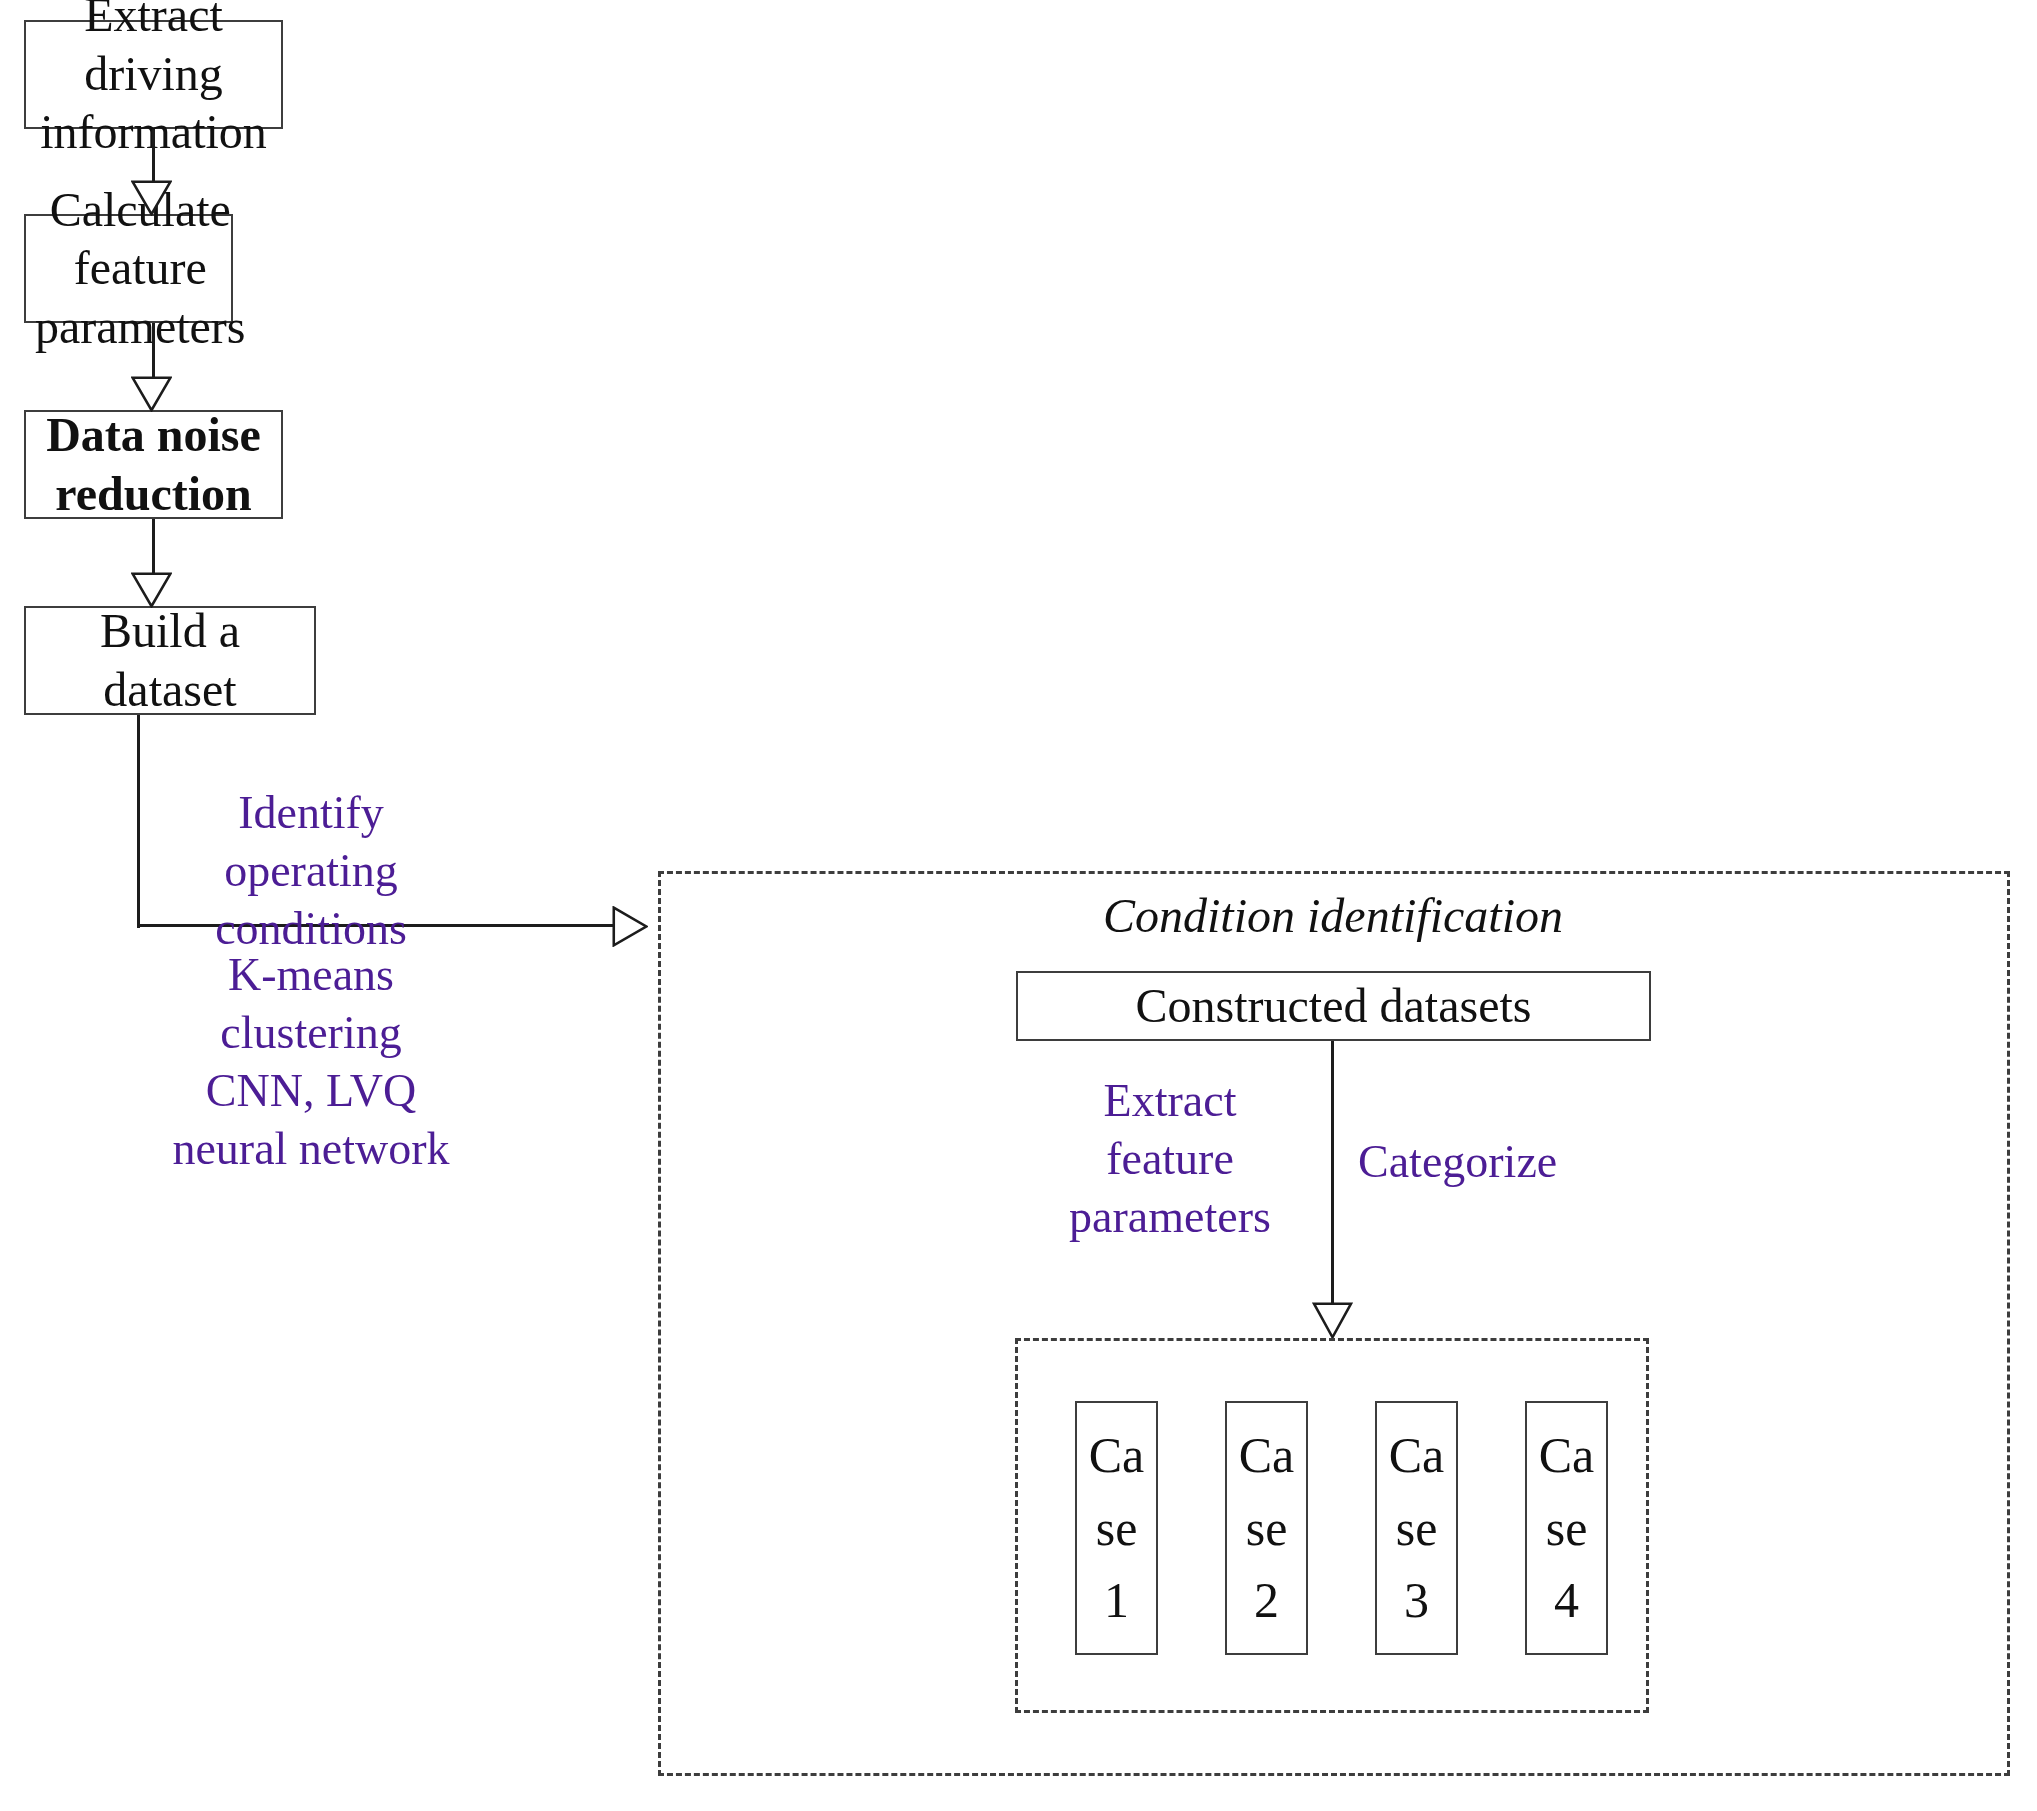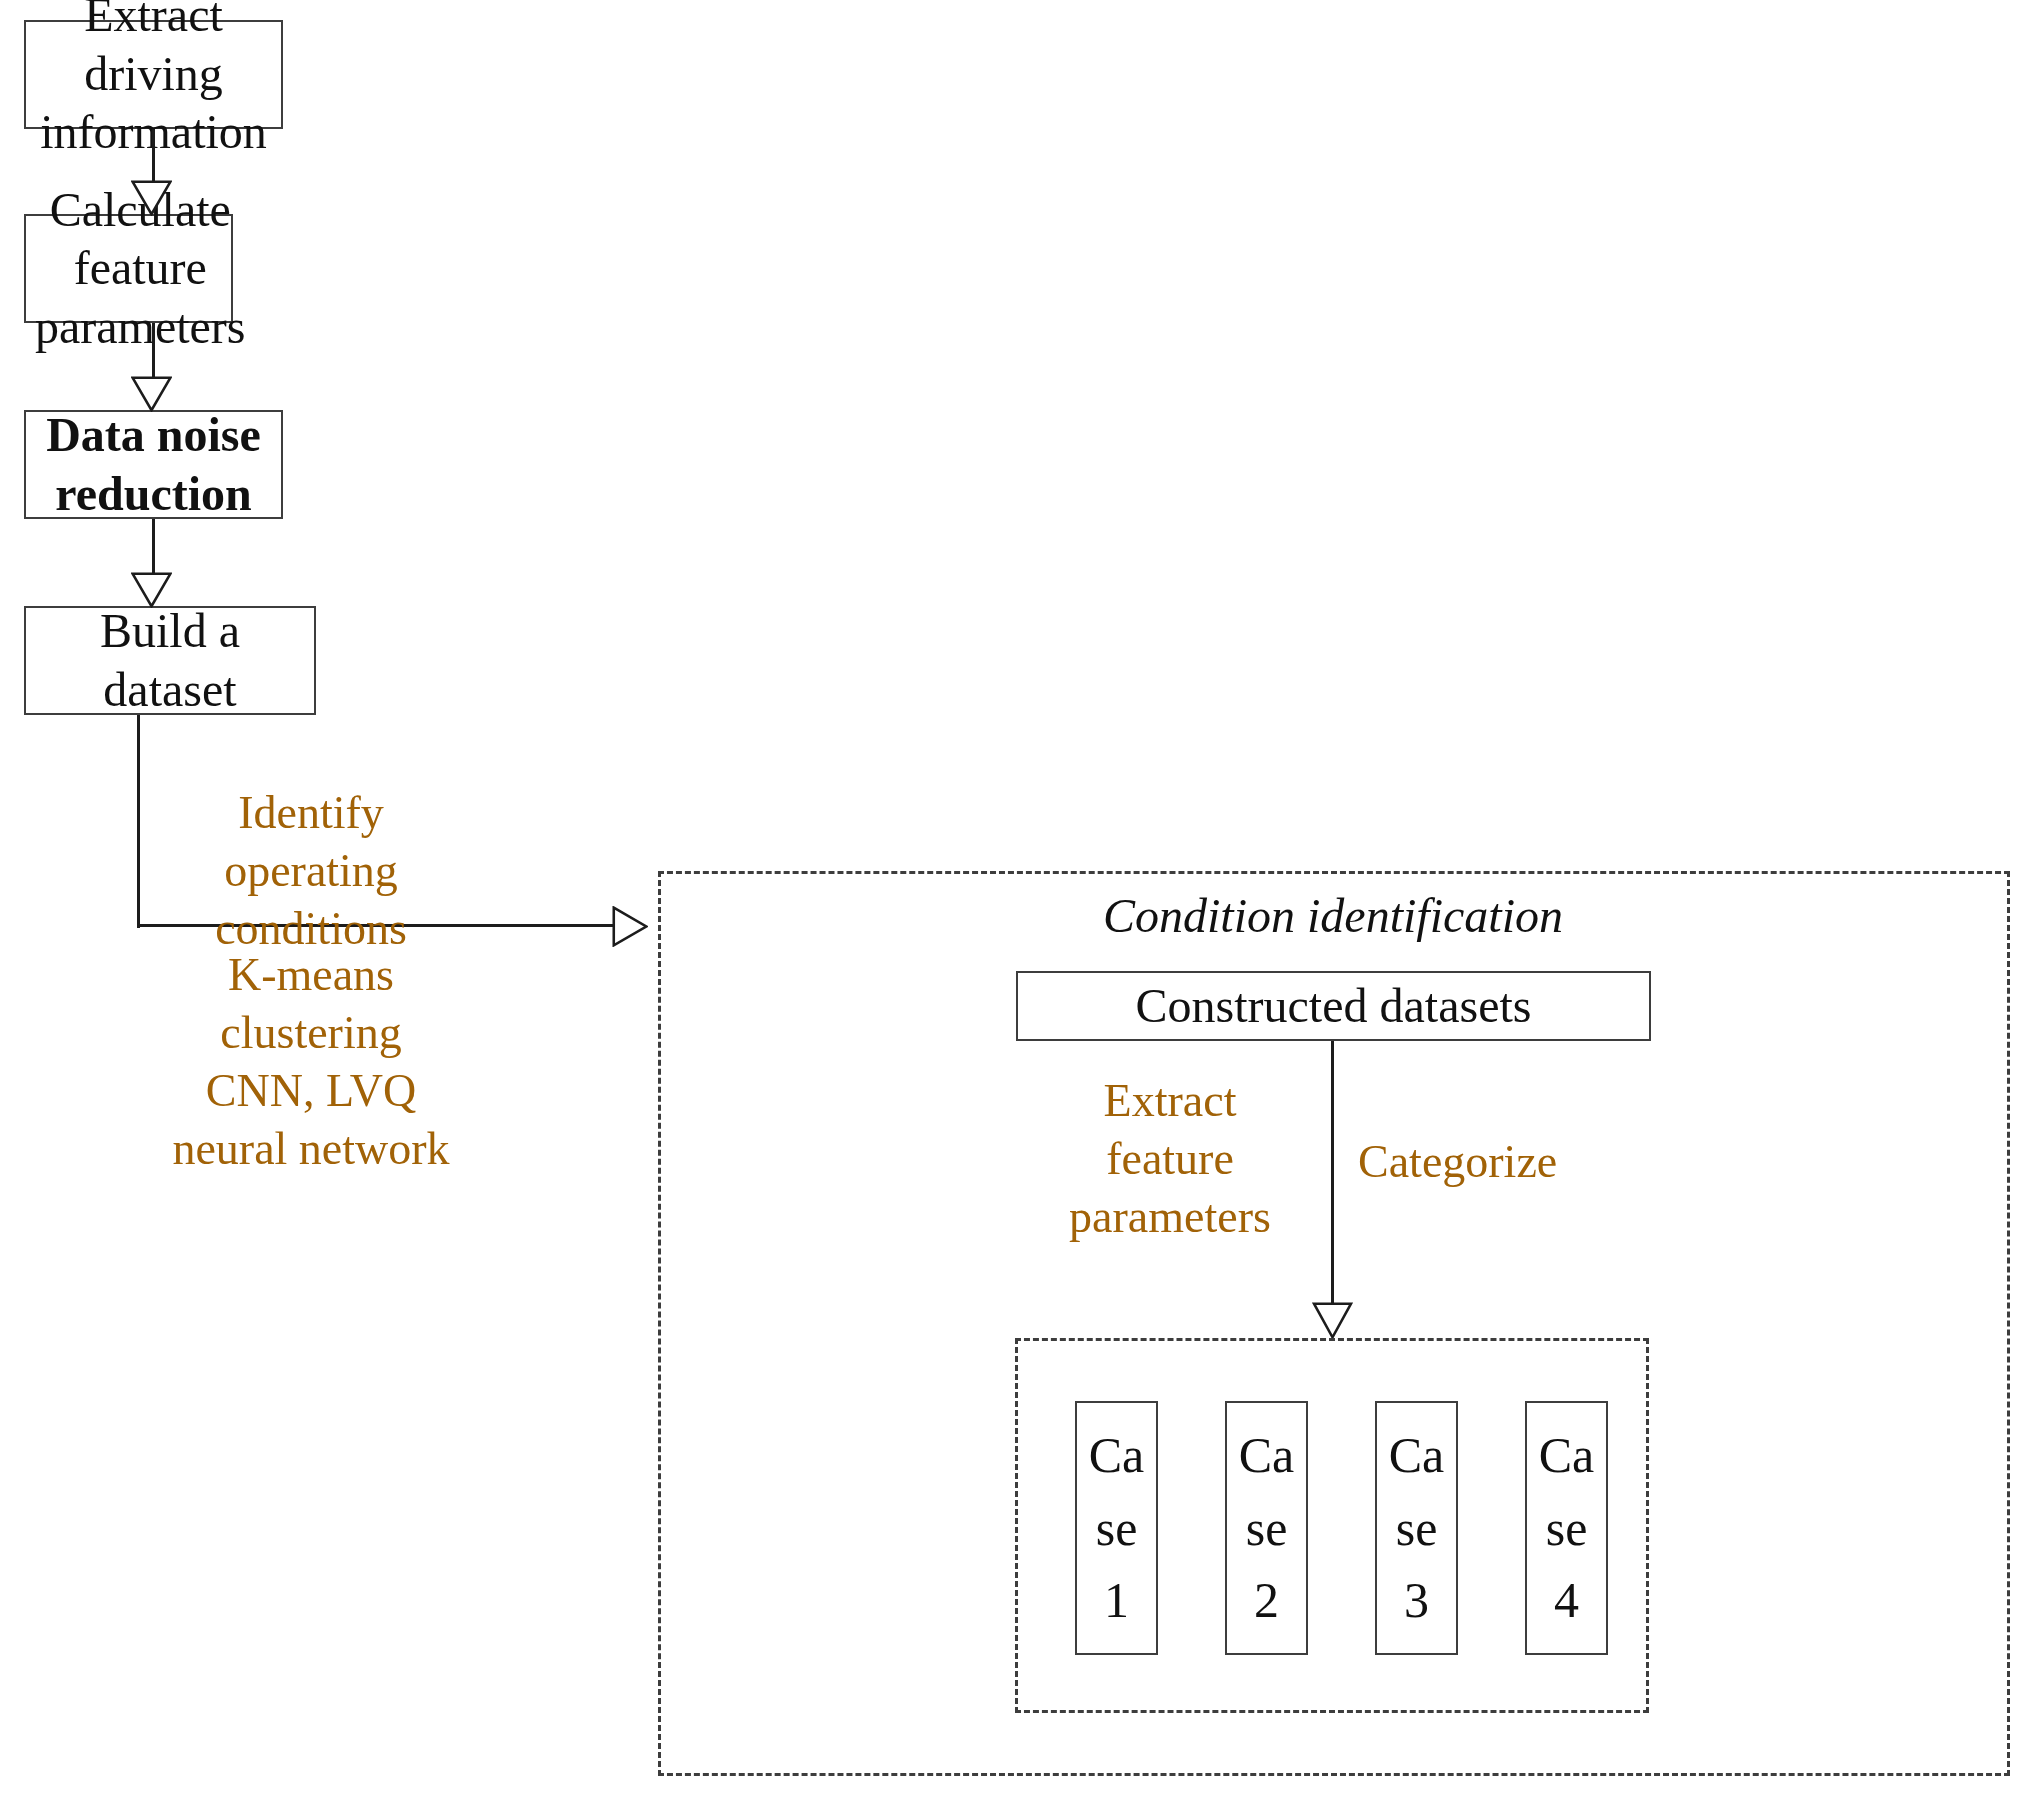--- a/index.html
+++ b/index.html
@@ -30,21 +30,21 @@
     font-size: 48px;
     line-height: 1.22;
     color: #111111;
     padding: 3.4px 8.5px;
   }
   .flow-label {
     position: absolute;
     text-align: center;
     font-size: 46px;
     line-height: 1.26;
-    color: #a16207;
+    color: #4c1d95;
     white-space: pre-line;
   }
   .dashed-region {
     position: absolute;
     border: 3.4px dashed #3d3d3d;
     background: transparent;
     box-sizing: border-box;
   }
   .conn-v {
     position: absolute;

